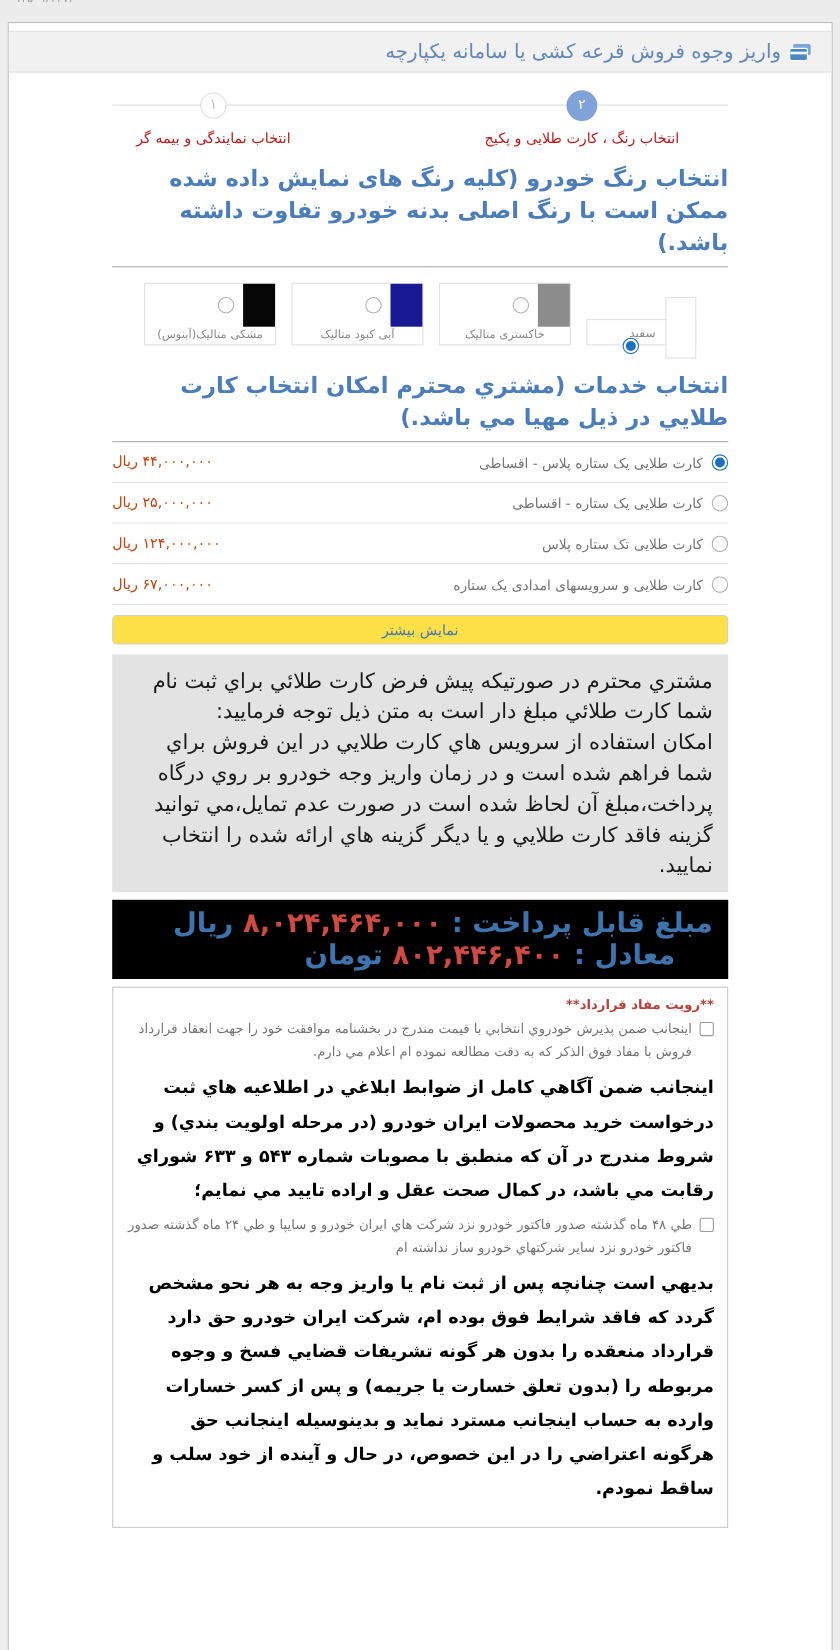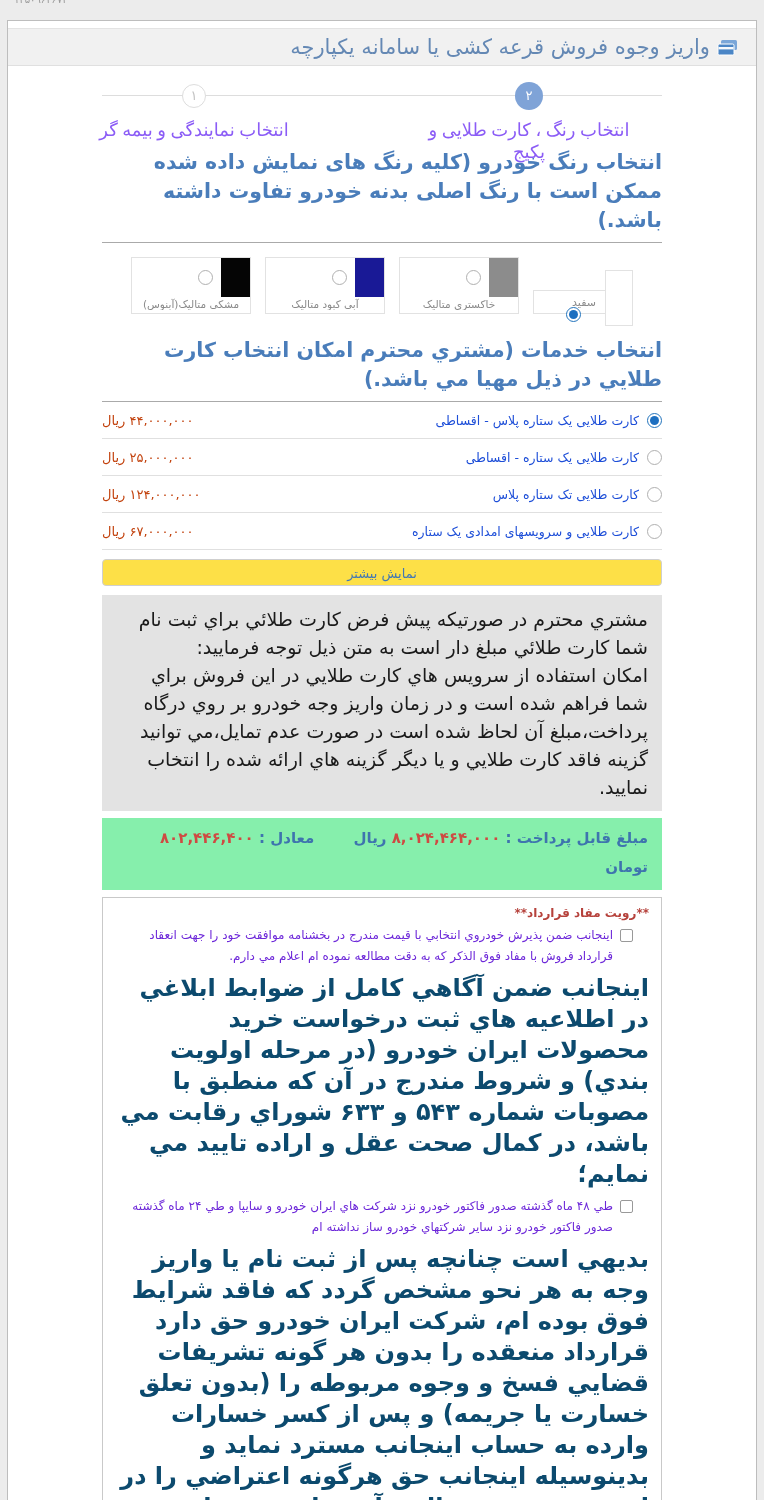--- a/index.html
+++ b/index.html
@@ -24,36 +24,36 @@
   .titlebar{
     margin-top:7px;
     background:#f1f1f1;
     border-top:1px solid #e3e3e3;
     border-bottom:1px solid #e0e0e0;
     height:36px;
     display:flex;align-items:center;
     padding:0 18px;
     gap:7px;
   }
-  .titlebar .tb-text{color:#6488b4;font-size:21px;}
+  .titlebar .tb-text{color:#6488b4;font-size:18px;}
   .content{width:560px;margin:0 auto;}
 
   
   .steps{position:relative;height:60px;margin-top:16px;}
   .steps .line{position:absolute;top:13px;left:0;right:0;height:1px;background:#ddd;}
   .step{position:absolute;top:0;width:220px;text-align:center;}
   .step .circle{
     width:28px;height:28px;border-radius:50%;
     margin:0 auto 9px;
     font-size:13px;line-height:28px;text-align:center;
     box-sizing:border-box;
   }
   .step.active .circle{background:#7fa3d7;color:#fff;}
   .step.idle .circle{background:#fff;border:1px solid #ddd;color:#c3c3c3;width:24px;height:24px;line-height:22px;margin-top:2px;margin-bottom:11px;}
-  .step .slabel{font-size:18px;color:#8b5cf6;font-family:Liberation Serif, serif;}
+  .step .slabel{font-size:13px;color:#b91c1c;}
   .step.s2{right:23px;}
   .step.s1{right:358px;}
 
   
   .sec-title{
     margin-top:6px;
     color:#4a7dba;font-size:20.5px;font-weight:bold;line-height:29px;
     text-align:right;
     border-bottom:1px solid #aaa;
     padding-bottom:7px;
@@ -71,52 +71,52 @@
   .card.white .swatch-white{position:absolute;right:-1px;top:-21px;width:28px;height:56px;background:#fff;border:1px solid #e2e2e2;box-sizing:border-box;}
   .card.white .wlabel{font-size:11px;color:#8a8a8a;}
   .radio{width:15px;height:15px;border:1px solid #b0b0b0;border-radius:50%;background:#fff;display:inline-block;box-sizing:border-box;flex:0 0 auto;}
   .radio.on{border-color:#2374bd;position:relative;}
   .radio.on::after{content:"";position:absolute;top:2px;left:2px;right:2px;bottom:2px;background:#1d6fc0;border-radius:50%;}
 
   
   .svc-sub{margin-top:12px;font-size:14px;font-weight:bold;color:#1f1f1f;padding-bottom:8px;border-bottom:1px solid #e0e0e0;text-align:right;}
   .svc-sub .more-link{color:#4177b5;}
   .opt-row{display:flex;justify-content:space-between;align-items:center;height:36px;border-bottom:1px solid #e0e0e0;}
-  .opt-right{display:flex;align-items:center;gap:8px;font-size:12.5px;color:#1d4ed8;}
+  .opt-right{display:flex;align-items:center;gap:8px;font-size:12.5px;color:#737373;}
   .opt-price{font-size:13px;color:#c2410c;}
   .show-more{
     margin-top:9px;display:block;width:100%;box-sizing:border-box;
     border:1px solid #cfcfcf;border-radius:4px;background:#fde047;
     height:27px;line-height:25px;text-align:center;
     color:#4177b5;font-size:13px;font-family:"DejaVu Sans",sans-serif;cursor:pointer;
   }
 
   .notice{
     margin-top:9px;background:#e3e3e3;
     padding:10px 14px;
     font-size:19px;font-weight:normal;color:#1a1a1a;line-height:28px;
     text-align:right;white-space:pre-line;
   }
   .paybox{
-    margin-top:7px;background:#86efac;
+    margin-top:7px;background:#000000;
     padding:6px 14px 8px;
-    font-size:15px;font-weight:bold;line-height:29px;
+    font-size:25px;font-weight:bold;line-height:29px;
     color:#3e74ae;text-align:right;
   }
   .paybox .num{color:#cf4a42;}
   .paybox .gap{margin-right:34px;}
 
   .contract{
     margin-top:7px;border:1px solid #c9c9c9;
     padding:8px 12px 14px;
   }
   .c-title{color:#b6423c;font-size:12px;font-weight:bold;text-align:right;margin-bottom:5px;}
-  .cb{display:flex;gap:7px;font-size:12px;color:#6d28d9;line-height:21px;margin:4px 16px;text-align:right;}
+  .cb{display:flex;gap:7px;font-size:12px;color:#737373;line-height:21px;margin:4px 0;text-align:right;}
   .chk{flex:0 0 auto;width:13px;height:13px;border:1px solid #999;border-radius:2px;background:#fff;margin-top:4px;box-sizing:border-box;}
-  .c-para{font-size:24px;font-weight:bold;color:#0c4a6e;line-height:31px;margin:6px 0;text-align:right;}
+  .c-para{font-size:16px;font-weight:bold;color:#000000;line-height:31px;margin:6px 0;text-align:right;}
 </style>
 </head>
 <body>
 
 <span class="top-code">۱۳۵۰۹۶۲۶۷۲</span>
 
 <div class="page">
 
   <div class="titlebar">
     <span style="display:inline-flex;">

